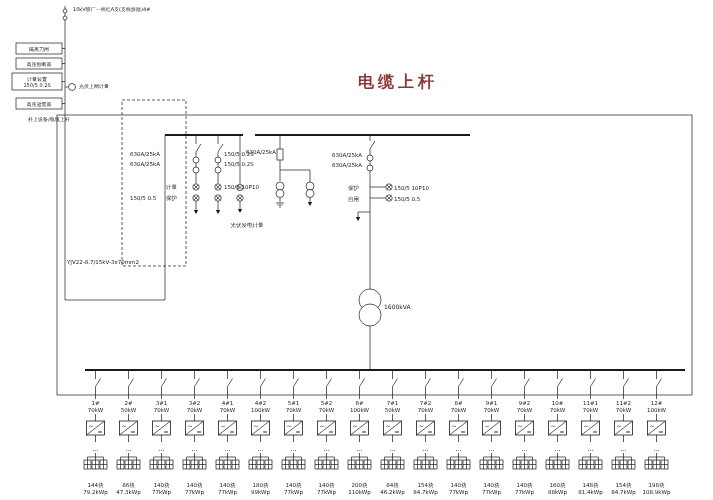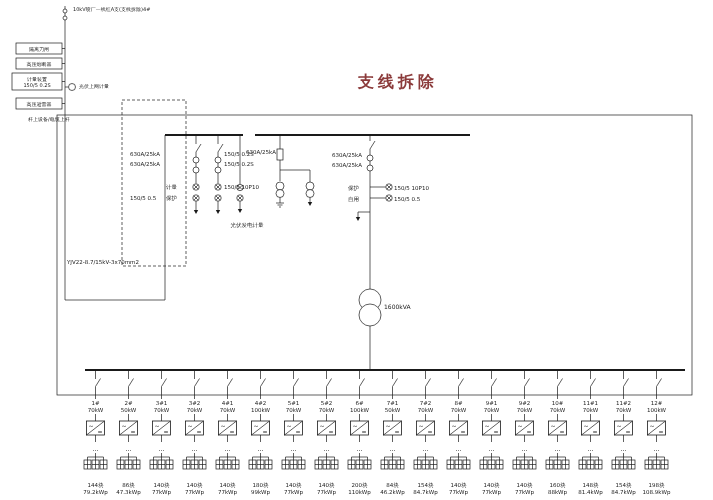--- a/index.html
+++ b/index.html
@@ -666,21 +666,21 @@
           <line x1="653" y1="464.5" x2="660" y2="464.5" stroke="#1a1a1a" stroke-width="0.7"></line>
           <rect x="661" y="460" width="7" height="9" fill="#fff" stroke="#1a1a1a" stroke-width="0.7"></rect>
           <line x1="664.5" y1="460" x2="664.5" y2="469" stroke="#1a1a1a" stroke-width="0.7"></line>
           <line x1="661" y1="464.5" x2="668" y2="464.5" stroke="#1a1a1a" stroke-width="0.7"></line>
           <text x="656.5" y="487" font-size="5.5" text-anchor="middle">198块</text>
           <text x="656.5" y="494" font-size="5.5" text-anchor="middle">108.9kWp</text>
         </g>
       </g>
   </svg>
 
-  <div class="title" style="left:358px;top:72px;">支线拆除</div>
+  <div class="title" style="left:358px;top:72px;">电缆上杆</div>
 
   <div class="lbl fs5" style="left:73px;top:7px;">10kV喷厂一线红A支(支线拆除)4#</div>
   <div class="boxlbl" style="left:16px;top:45.5px;width:46px;">隔离刀闸</div>
   <div class="boxlbl" style="left:16px;top:60.5px;width:46px;">高压熔断器</div>
   <div class="boxlbl" style="left:12px;top:75.5px;width:50px;">计量装置</div>
   <div class="boxlbl" style="left:12px;top:82px;width:50px;">150/5 0.2S</div>
   <div class="boxlbl" style="left:16px;top:100.5px;width:46px;">高压避雷器</div>
   <div class="lbl fs5" style="left:79px;top:83.5px;">光伏上网计量</div>
   <div class="lbl fs5" style="left:28px;top:117px;">杆上设备/电缆上杆</div>
   <div class="lbl fs55" style="left:67px;top:259px;">YJV22-8.7/15kV-3x70mm2</div>

